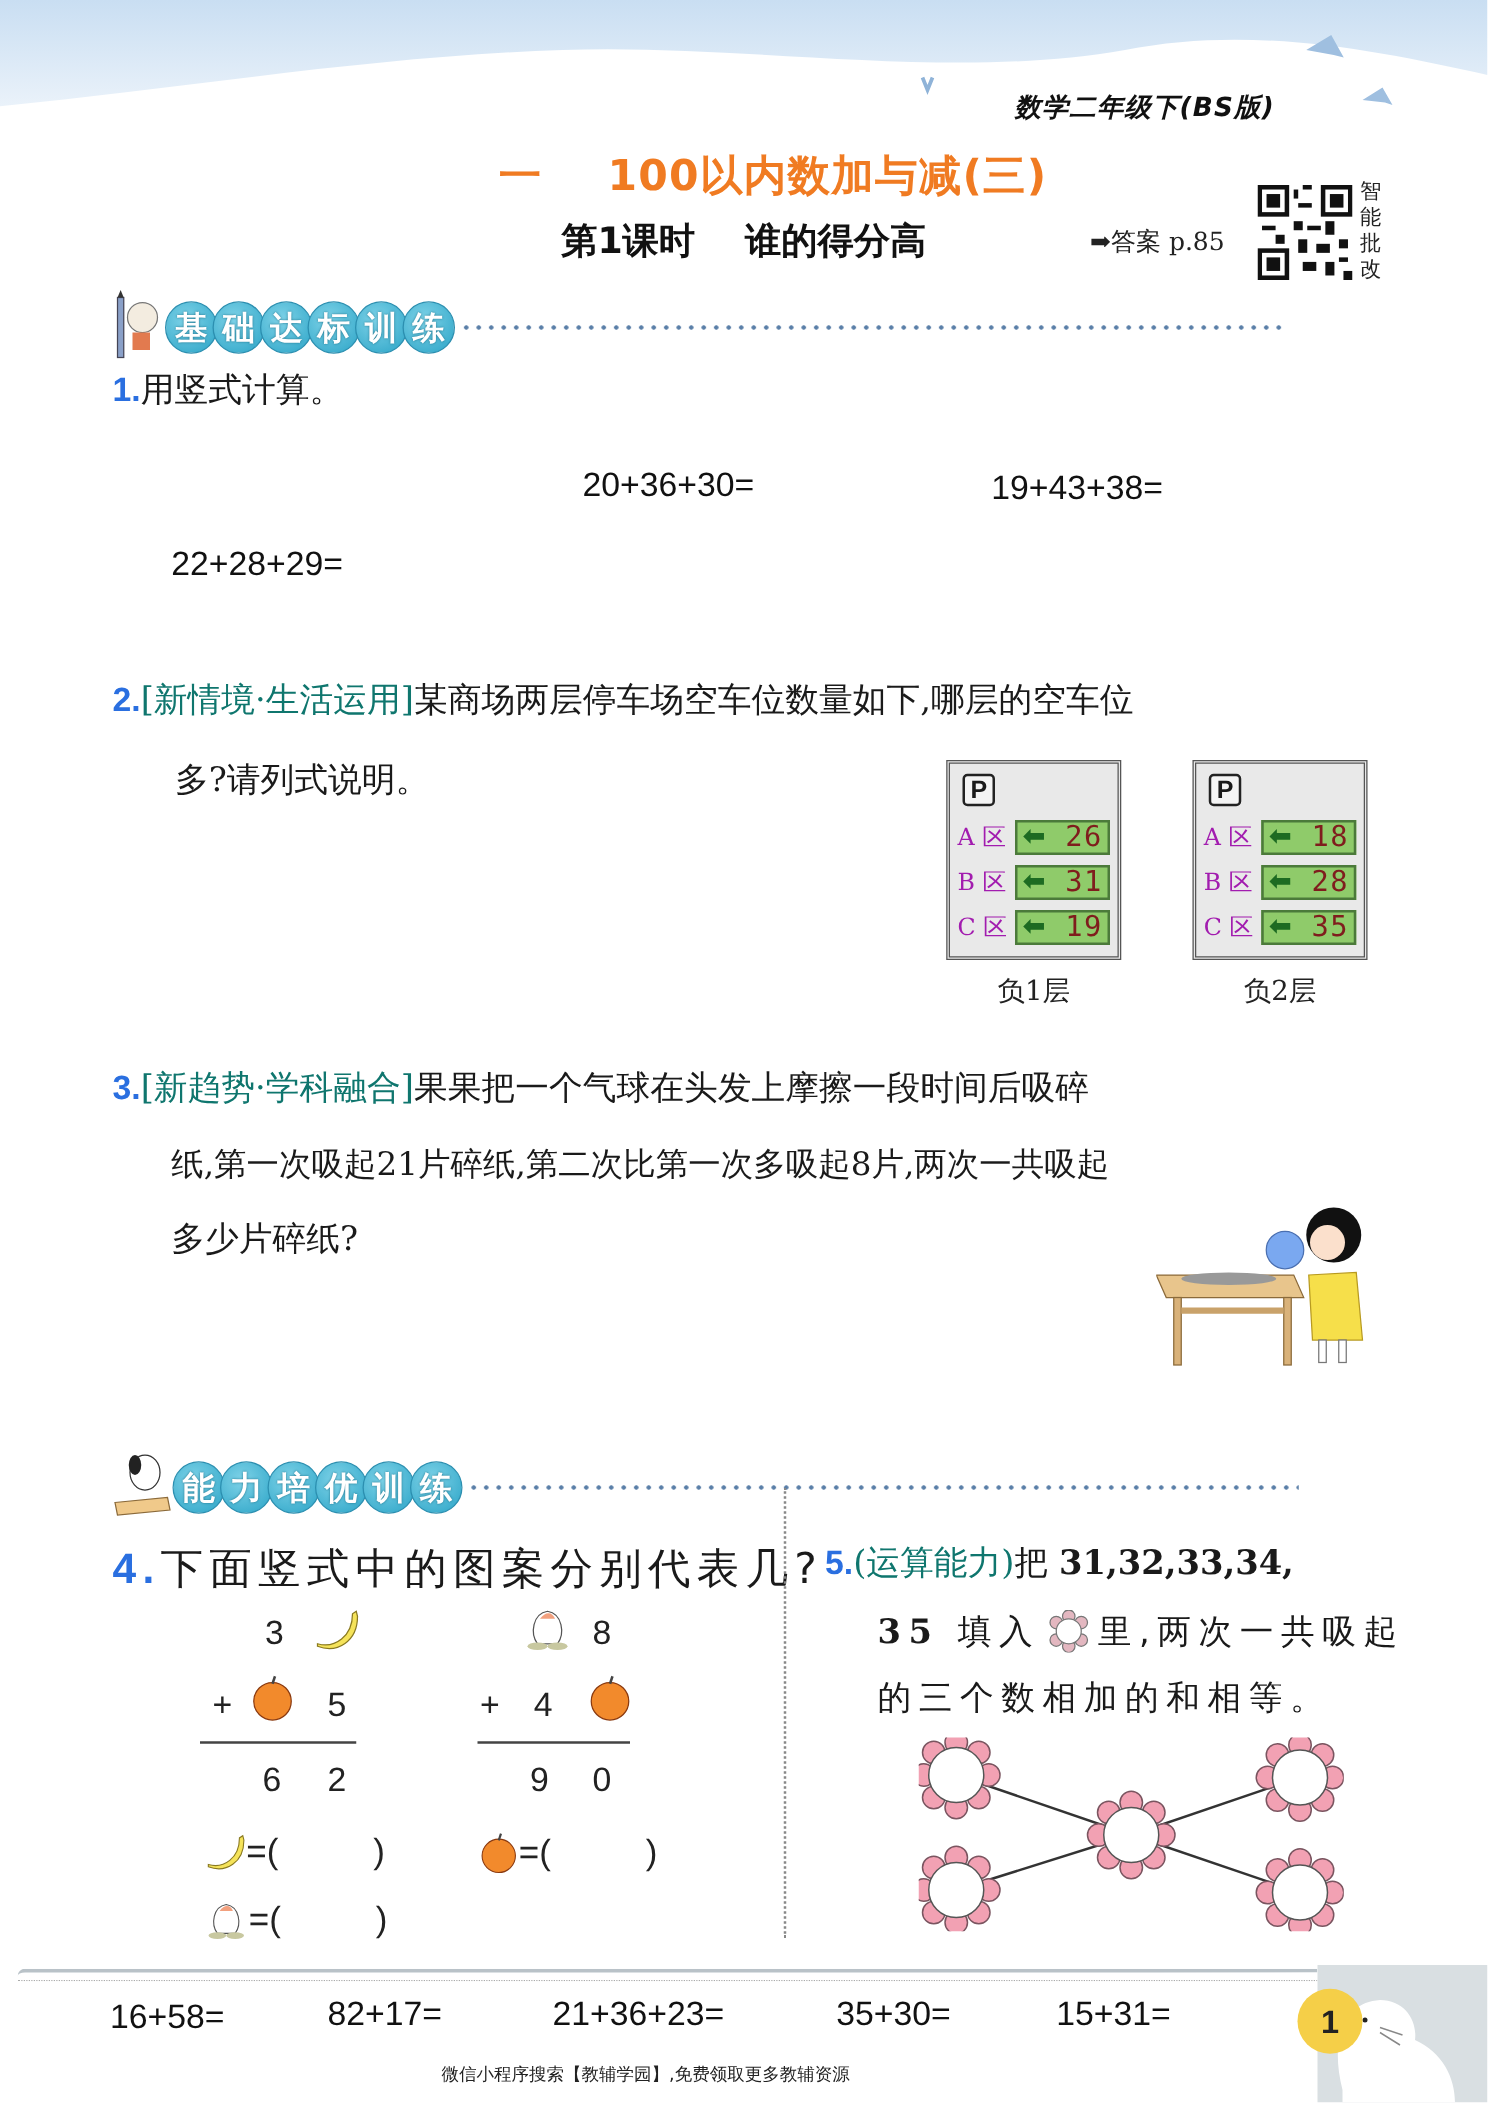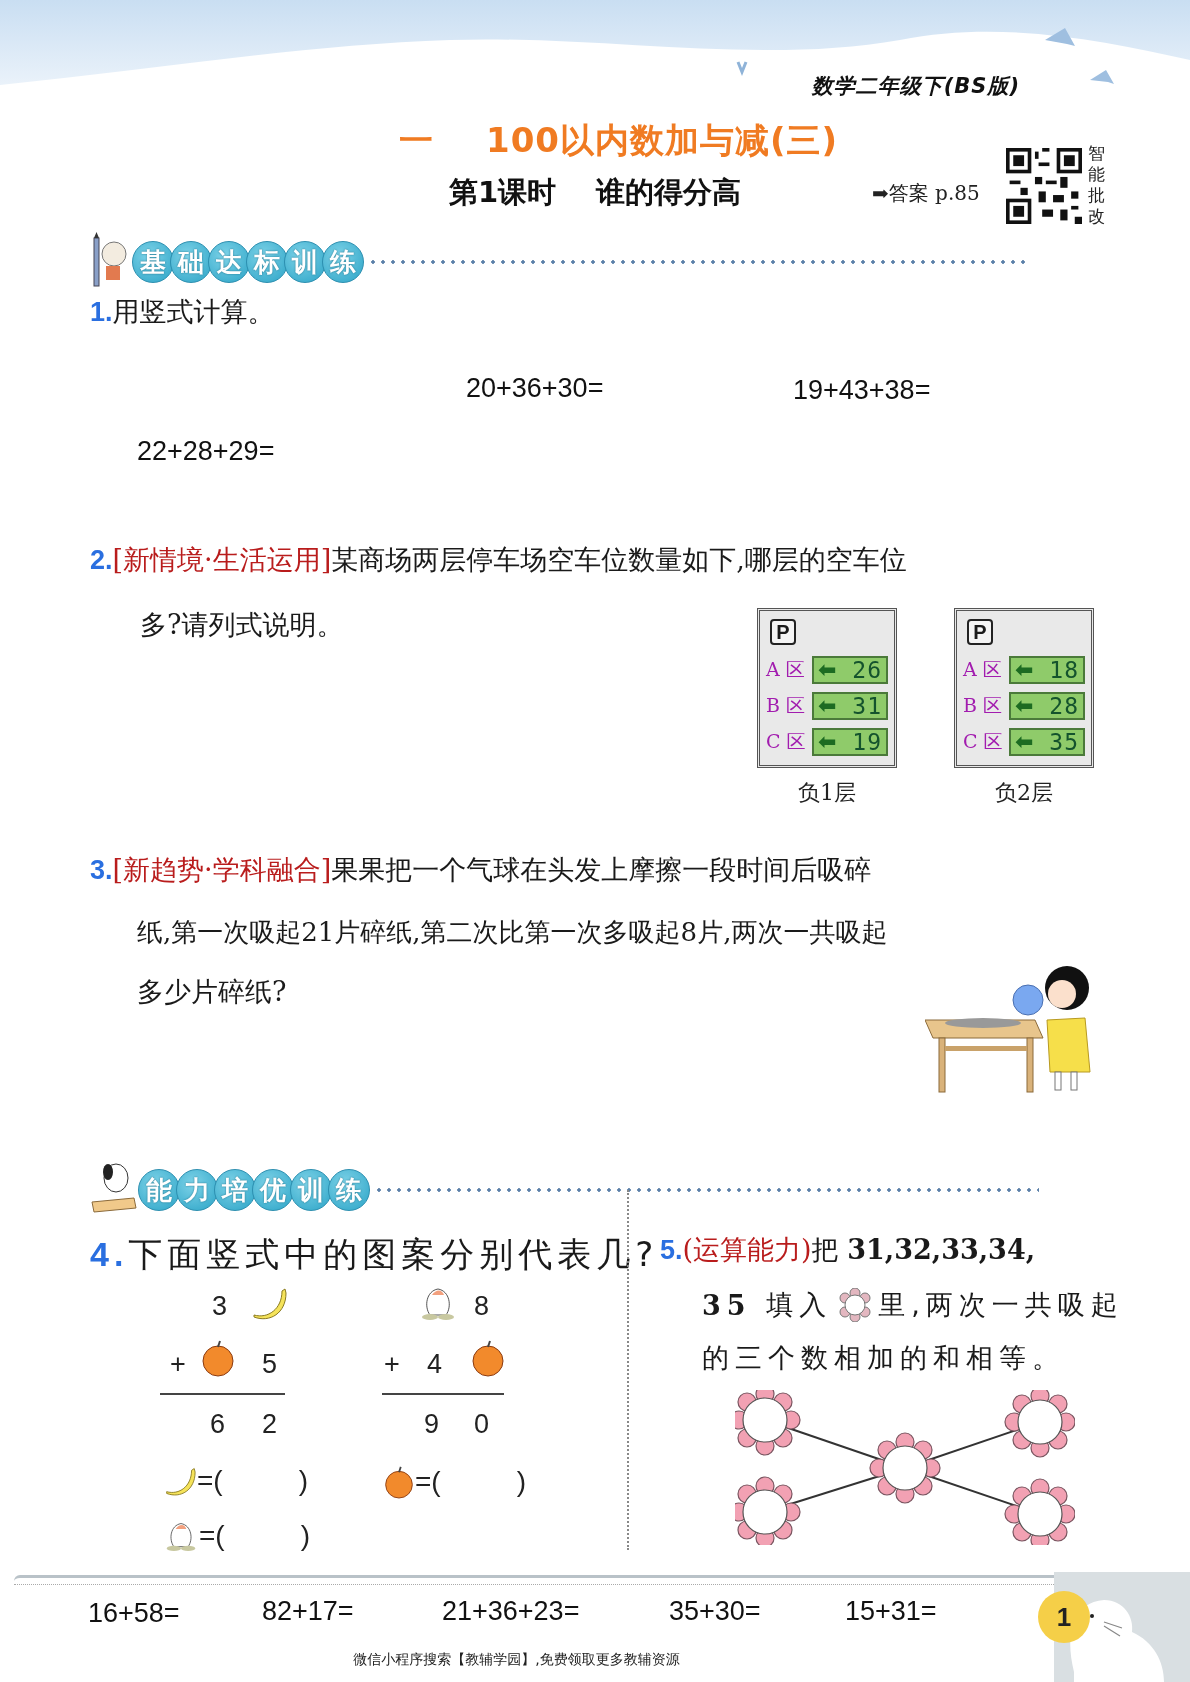--- a/index.html
+++ b/index.html
@@ -19,34 +19,34 @@
     .qr-label { left: 1088px; top: 143px; width: 20px; font-size: 17px; line-height: 21px; font-family: "DejaVu Serif", serif; color: #222; }
 
     
     .banner { display: flex; align-items: center; }
     .banner .bubbles { display: flex; }
     .banner .bubble { width: 42px; height: 42px; margin-right: -4px; border-radius: 50%; background: radial-gradient(circle at 40% 35%, #7fd3e8, #2aa3c6); color: #fff; font-size: 26px; font-weight: bold; display: flex; align-items: center; justify-content: center; text-shadow: 0 0 2px #1b6f88; border: 1px solid #2c8fb0; }
     .banner .dots { margin-left: 8px; height: 4px; background-image: radial-gradient(circle, #5a7fa8 1.5px, transparent 2px); background-size: 10px 4px; }
     .mascot { width: 42px; height: 60px; }
 
     .qnum { color: #2a6fe0; font-weight: bold; font-family: "Liberation Sans", sans-serif; }
-    .tag { color: #b91c1c; font-family: "DejaVu Serif", serif; }
+    .tag { color: #0f766e; font-family: "DejaVu Serif", serif; }
     .serif { font-family: "DejaVu Serif", serif; }
     .q-text { font-size: 27px; line-height: 58px; }
 
     .expr { font-family: "Liberation Sans", sans-serif; font-size: 27px; color: #111; }
 
     
     .pk-sign { width: 140px; height: 160px; border: 3px double #555; background: #e9e9e9; padding: 8px 6px 0 6px; }
     .pk-p { width: 26px; height: 26px; border: 2px solid #222; border-radius: 4px; font-family: "Liberation Sans", sans-serif; font-weight: bold; font-size: 20px; text-align: center; line-height: 22px; background: #f4f4f4; margin-bottom: 8px; margin-left: 4px; }
     .pk-row { display: flex; align-items: center; height: 34px; margin-bottom: 2px; }
     .pk-zone { width: 46px; font-family: "DejaVu Serif", serif; font-size: 19px; color: #a21caf; }
     .pk-display { flex: 1; height: 28px; background: #8fcb6a; border: 2px solid #4b7a3a; display: flex; align-items: center; justify-content: space-between; padding: 0 4px; }
     .pk-arrow { color: #1d6b22; font-size: 22px; font-weight: bold; line-height: 1; }
-    .pk-num { font-family: "DejaVu Sans Mono", monospace; font-size: 23px; color: #14532d; letter-spacing: 1px; }
+    .pk-num { font-family: "DejaVu Sans Mono", monospace; font-size: 23px; color: #7f1d1d; letter-spacing: 1px; }
     .pk-caption { font-family: "DejaVu Serif", serif; font-size: 22px; text-align: center; color: #222; }
 
     
     .vsum { font-family: "Liberation Sans", sans-serif; font-size: 27px; color: #222; }
     .vline { height: 2px; background: #444; }
     .fruit { display: inline-block; vertical-align: middle; }
     .paren-row { font-family: "Liberation Sans", sans-serif; font-size: 28px; color: #222; display: flex; align-items: center; }
     .paren-row .blank { display: inline-block; width: 76px; }
 
     .vdivider { left: 627px; top: 1190px; width: 0; height: 360px; border-left: 2px dotted #888; }

